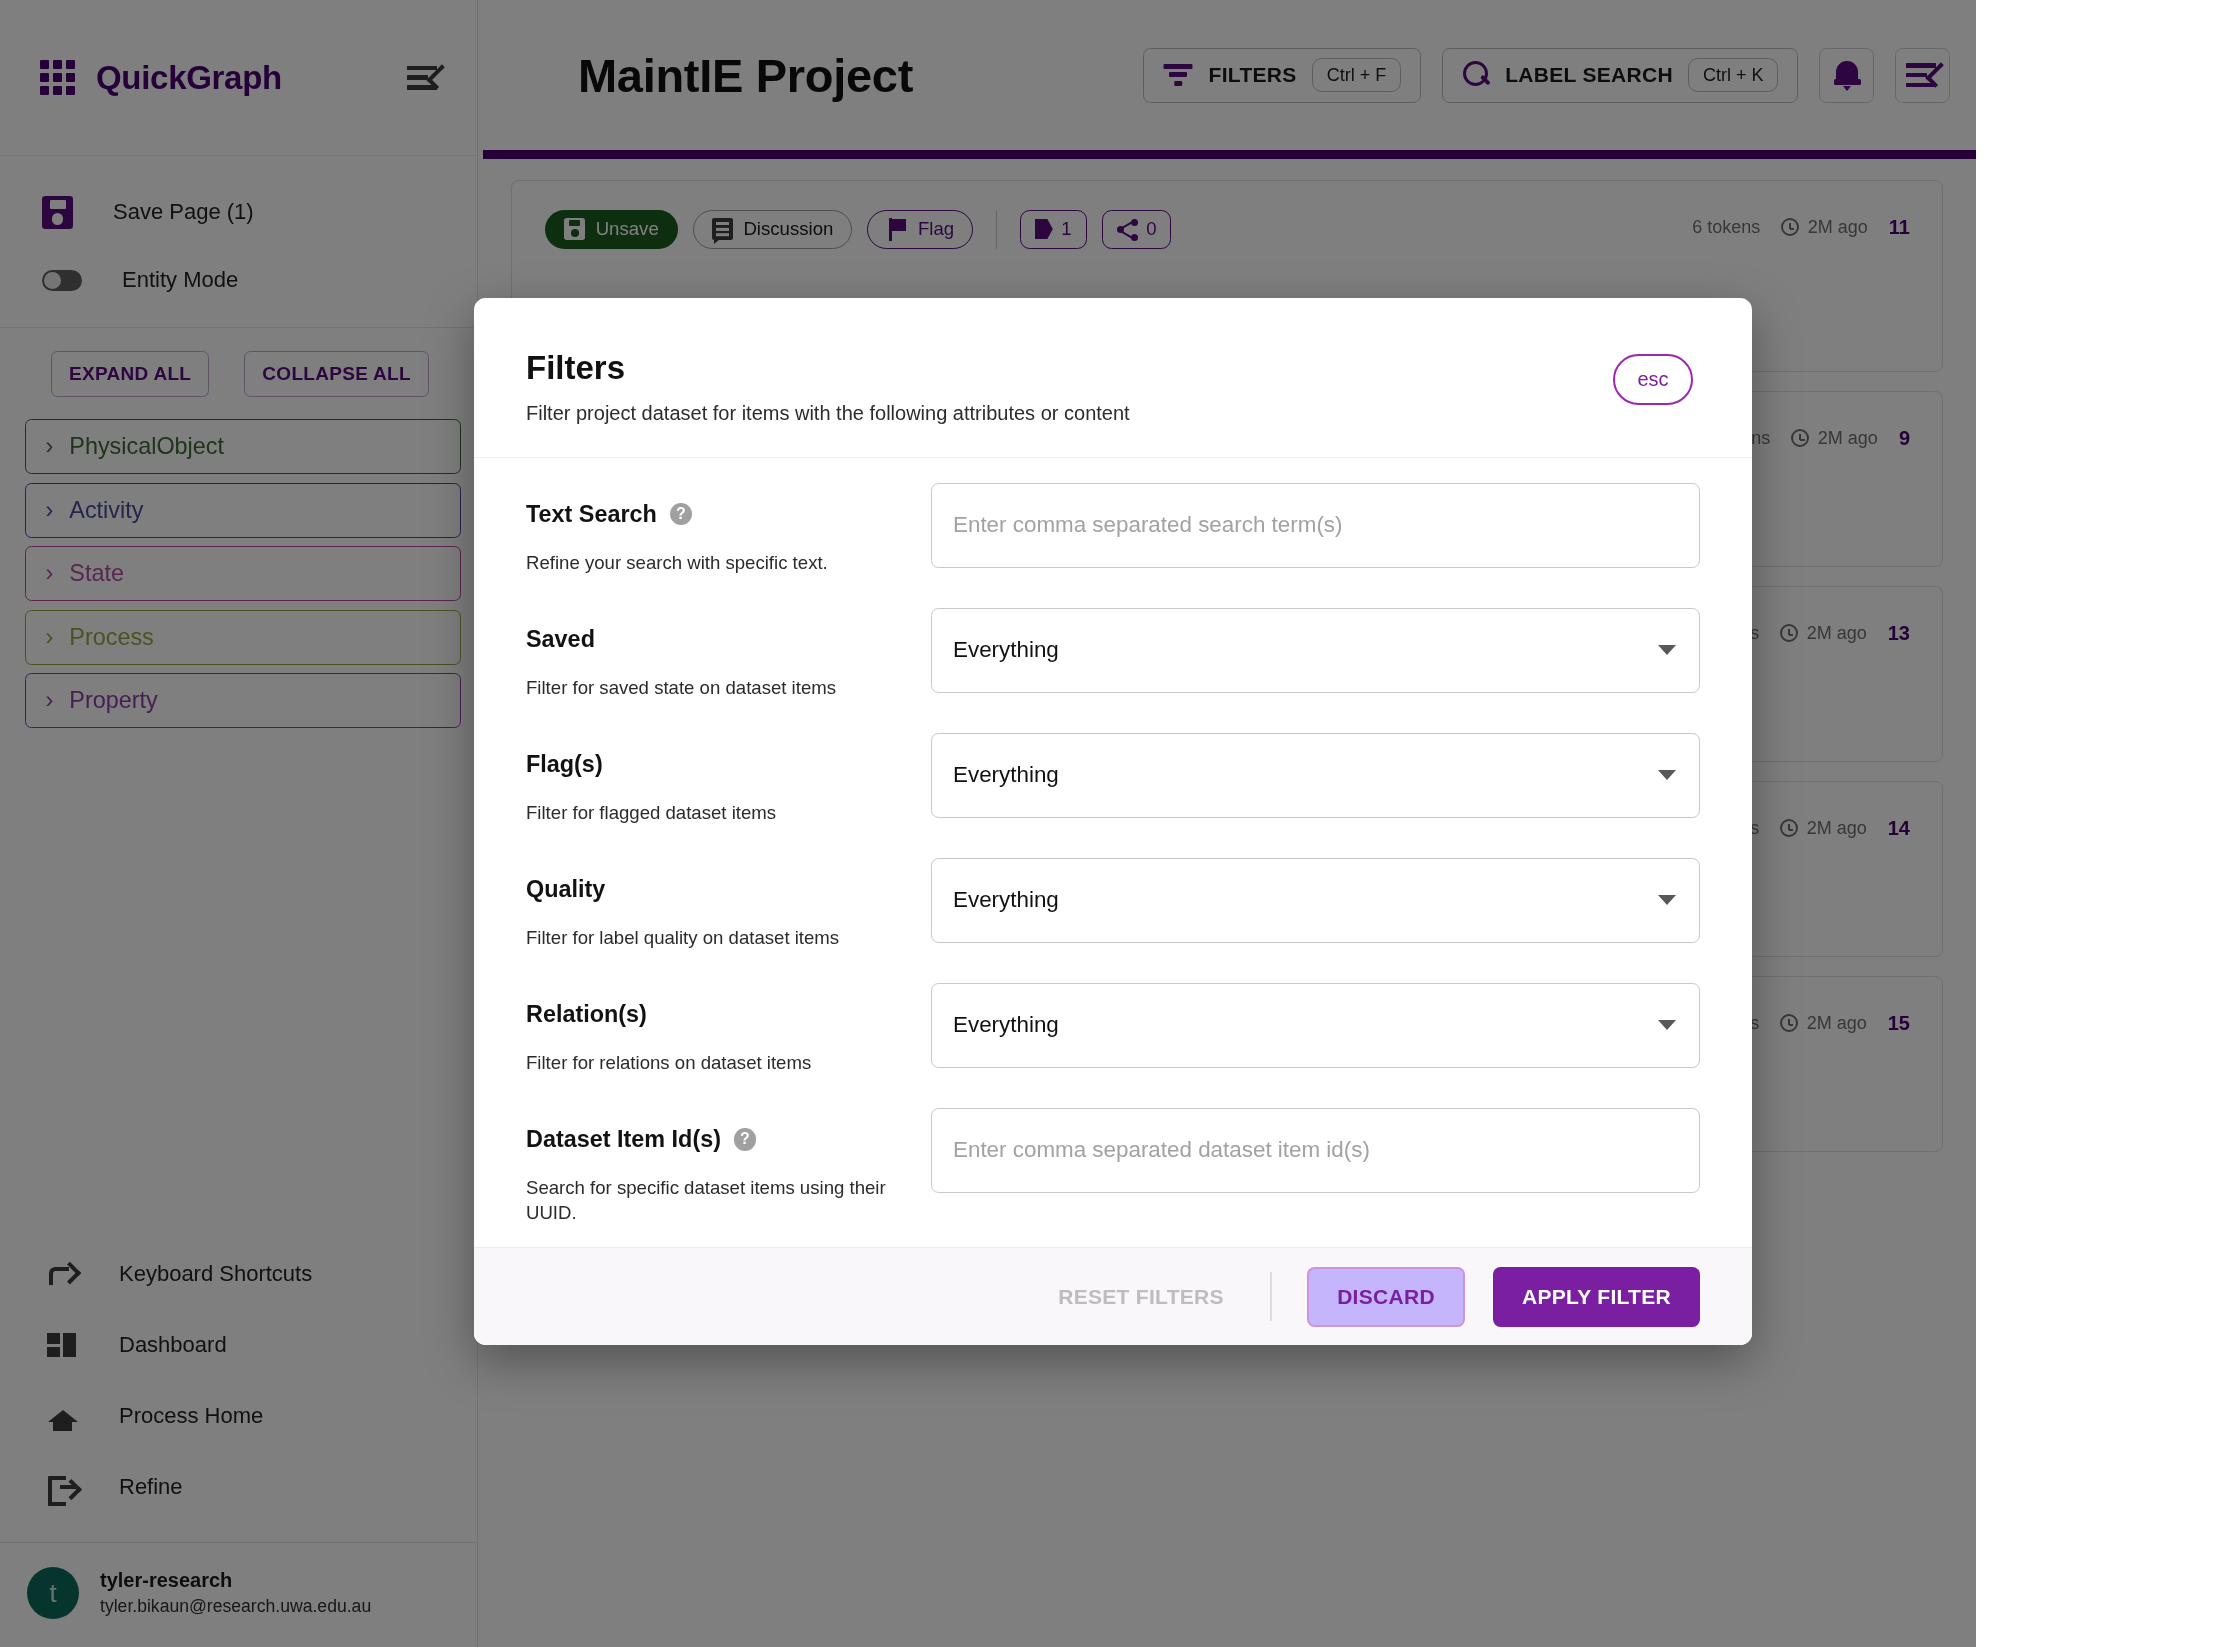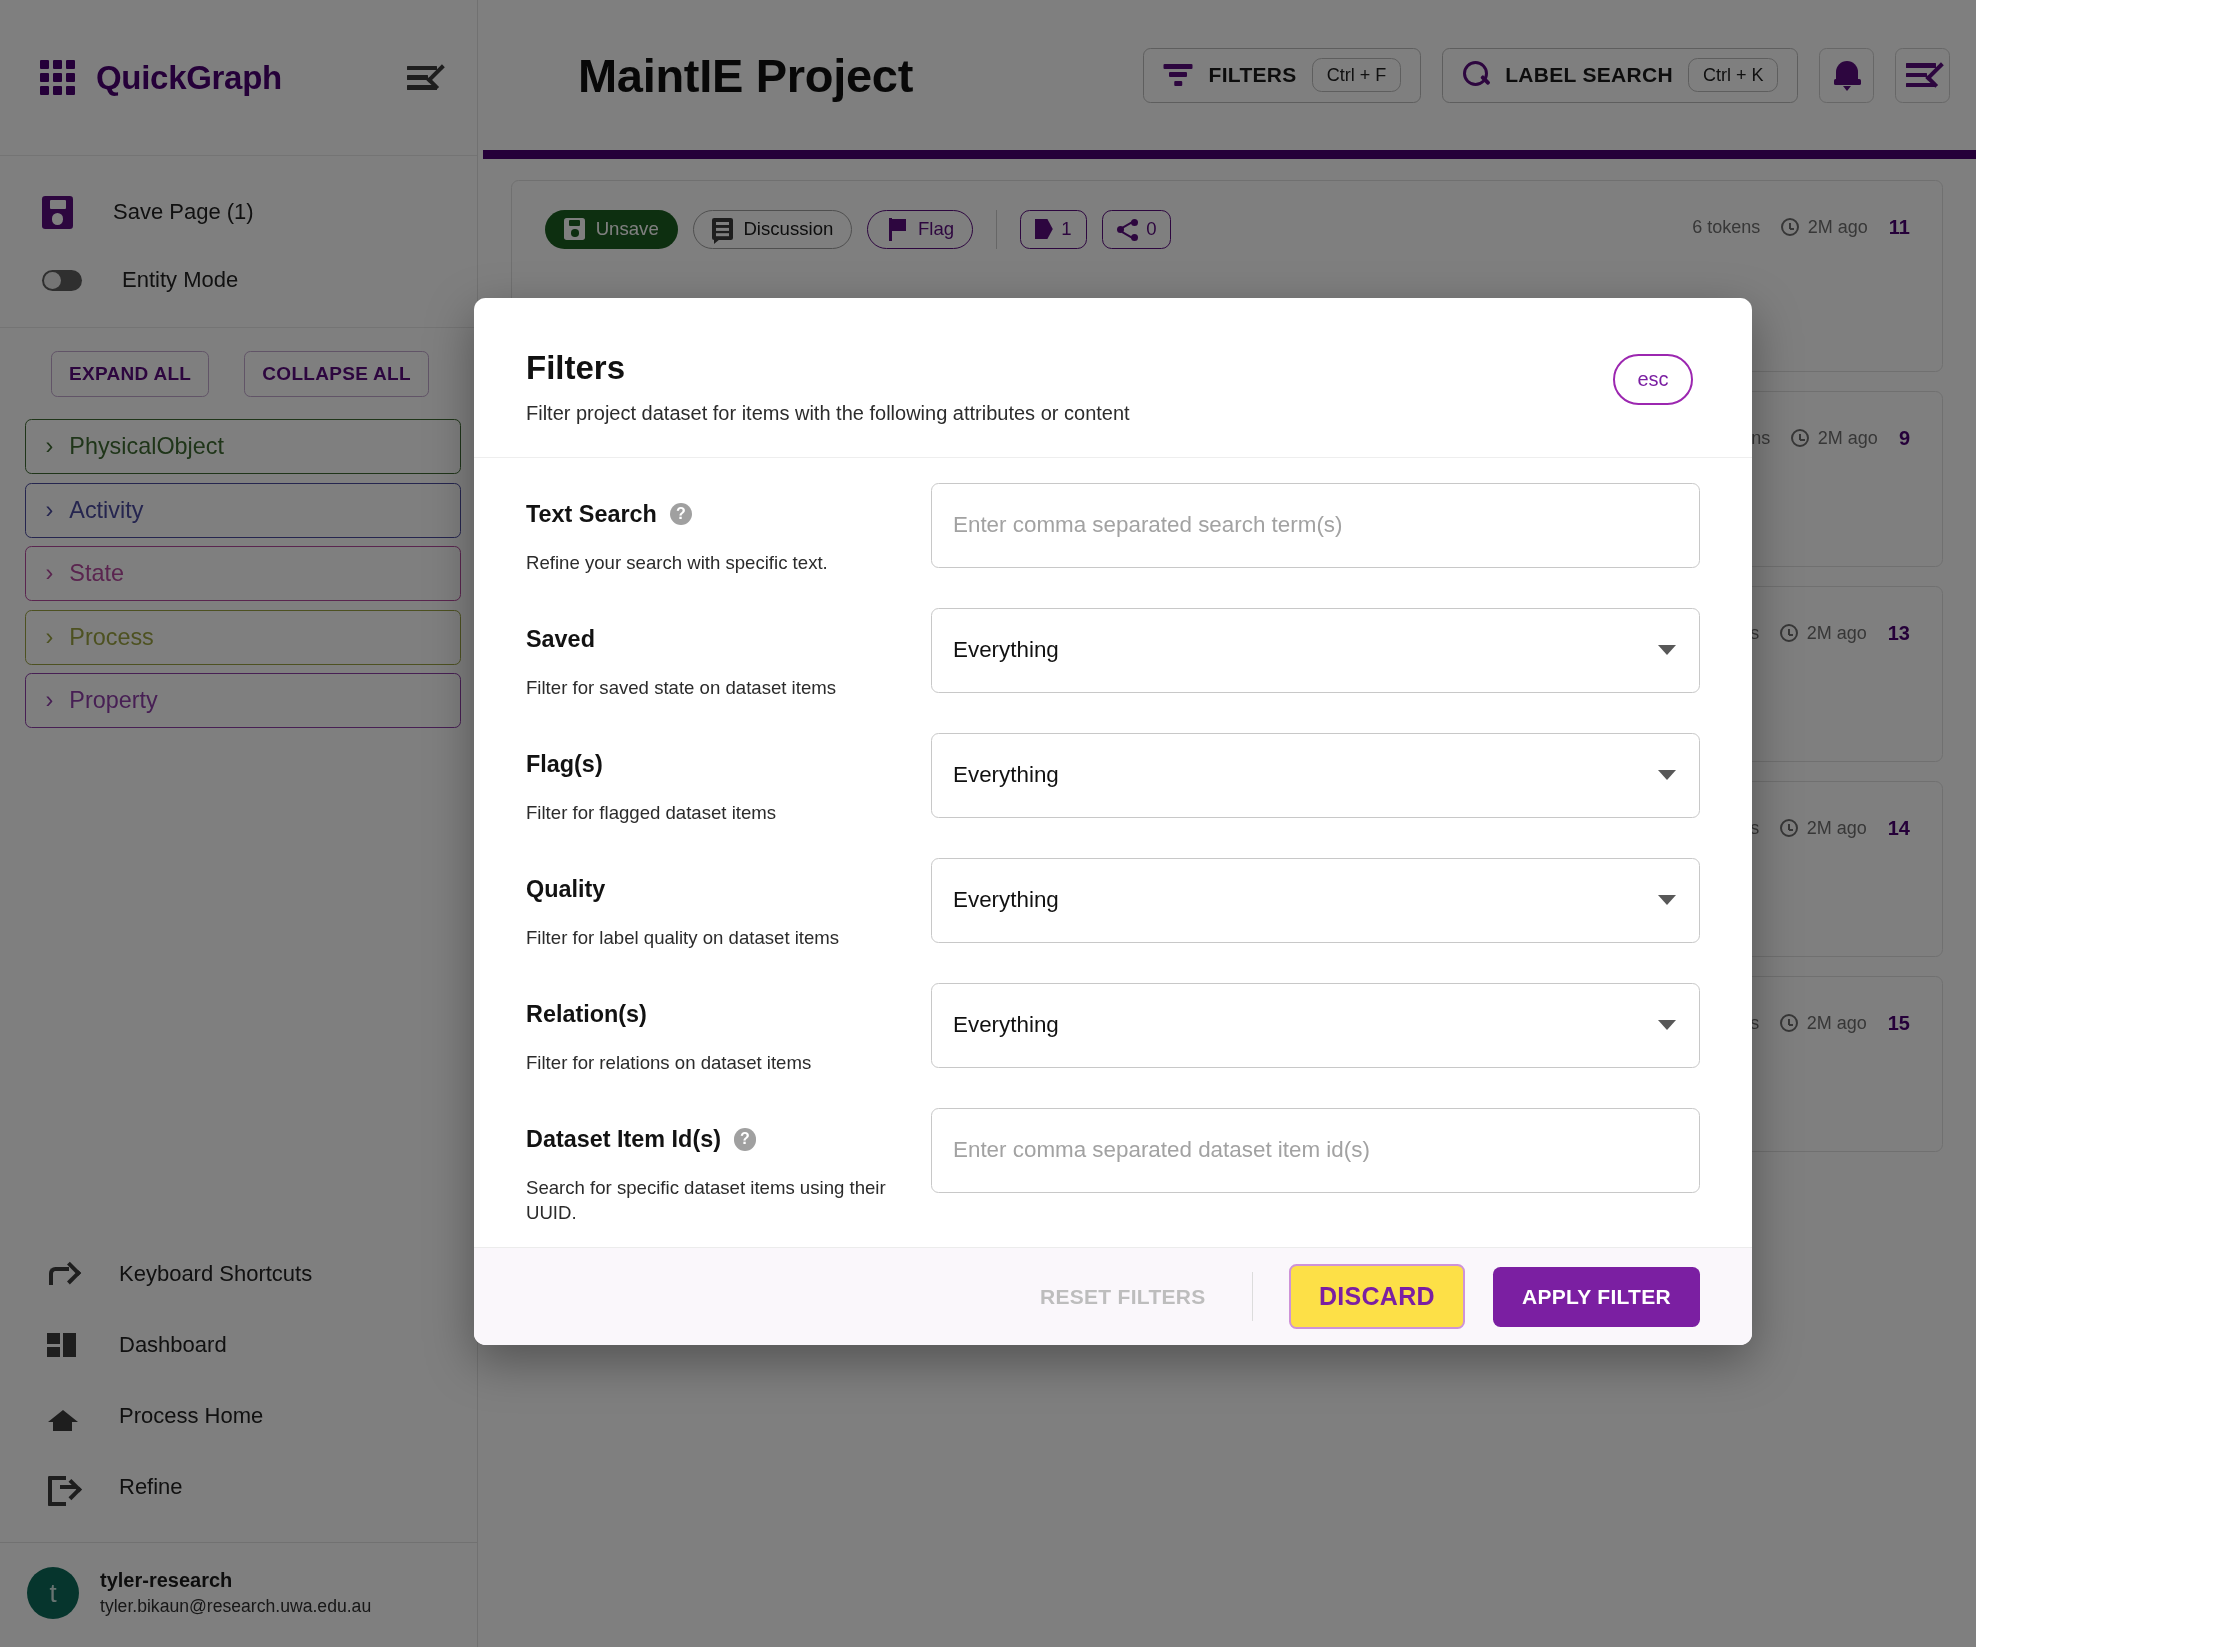--- a/index.html
+++ b/index.html
@@ -241,22 +241,22 @@
     width: 0; height: 0; border-left: 9px solid transparent;
     border-right: 9px solid transparent; border-top: 10.7px solid #585858; }
 
   .modal-foot { height: 98px; flex: 0 0 98px; background: #faf7fb;
     border-top: 1.6px solid #ececec; display: flex; align-items: center;
     justify-content: flex-end; gap: 28px; padding: 0 52px 0 0; }
   .btn-ghost { background: none; border: none; font-family: inherit;
     font-size: 21px; font-weight: bold; color: #bdbdbd; letter-spacing: 0.3px;
     padding: 12.8px 10.7px; }
   .foot-div { width: 1.6px; height: 49px; background: #dcdcdc; margin: 0 7.5px; }
-  .btn-outline { background: #fde047; border: 2.1px solid #ce93d8; border-radius: 7.5px;
-    font-family: inherit; font-size: 25px; font-weight: bold; color: #7B1FA2;
+  .btn-outline { background: #c4b5fd; border: 2.1px solid #ce93d8; border-radius: 7.5px;
+    font-family: inherit; font-size: 21px; font-weight: bold; color: #7B1FA2;
     letter-spacing: 0.3px; padding: 16px 28px; }
   .btn-primary { background: #7B1FA2; border: none; border-radius: 7.5px;
     font-family: inherit; font-size: 21px; font-weight: bold; color: #ffffff;
     letter-spacing: 0.3px; padding: 18px 29px; }
 </style>
 </head>
 <body>
 
 <div class="app">
 

